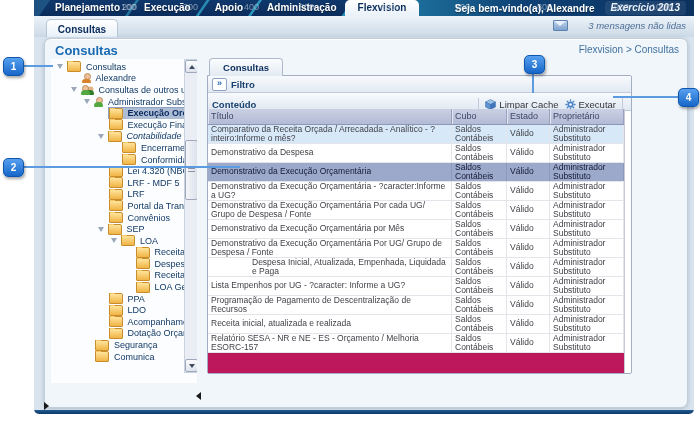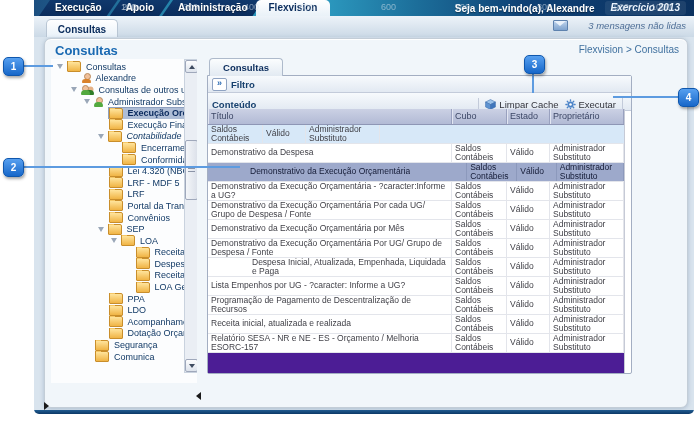--- a/index.html
+++ b/index.html
@@ -104,27 +104,27 @@
   .bar{height:16px;background:linear-gradient(#F7FAFD,#E2E9F2);border-bottom:1px solid #C3CBDA;
     display:flex;align-items:center;padding:0 4px;color:#16406E;font-weight:bold;font-size:9.5px;}
   .bar.conteudo{height:17px;align-items:flex-end;}
   .chev-btn{width:13px;height:11px;background:#fff;border:1px solid #8FA3C2;border-radius:2px;
     color:#2E6DB4;font-size:9px;line-height:9px;text-align:center;margin-right:4px;font-weight:bold;}
   .bar-buttons{margin-left:auto;display:flex;align-items:center;gap:6px;padding-right:4px;}
   .vsep{width:1px;height:12px;background:#C3CBDA;}
   .btn{display:flex;align-items:center;gap:3px;color:#33343C;font-size:9.5px;font-weight:normal;cursor:pointer;}
 
   
-  .tablewrap{position:absolute;left:0;top:33px;width:416px;height:264px;border-right:1px solid #C6CAD6;background:#4c1d95;}
+  .tablewrap{position:absolute;left:0;top:33px;width:416px;height:264px;border-right:1px solid #C6CAD6;background:#be185d;}
   .thead{display:flex;height:15px;background:linear-gradient(#CBD1E4,#B2BAD5);border-bottom:1px solid #8E96B5;}
   .th{font-size:9px;color:#3C4766;padding:2px 3px 0;border-right:1px solid #99A1BF;box-shadow:inset 1px 0 0 #E2E6F2;
     white-space:nowrap;overflow:hidden;box-sizing:border-box;}
   .trow{display:flex;height:19px;box-sizing:border-box;border-bottom:1px solid #E3E5EB;background:#fff;}
   .trow.hl{background:#D7E8F8;}
-  .trow.sel{background:#9DA9CB;padding-left:39px;}
+  .trow.sel{background:#9DA9CB;}
   .trow.sel .td{color:#141B36;border-right-color:#8C99BC;}
   .td{font-size:8.5px;line-height:9.2px;color:#3F3F46;padding:0 3px;border-right:1px solid #E3E5EB;
     box-sizing:border-box;display:flex;align-items:center;overflow:hidden;}
   .td span{display:block;max-height:18.4px;overflow:hidden;}
 
   
   .split-l{left:196px;top:392px;width:0;height:0;border-top:4px solid transparent;border-bottom:4px solid transparent;border-right:5px solid #1A1A1A;}
   .split-r{left:44px;top:402px;width:0;height:0;border-top:4px solid transparent;border-bottom:4px solid transparent;border-left:5px solid #1A1A1A;}
 
   
@@ -144,20 +144,21 @@
 <body>
 
 <div class="screen">
 
   <div class="abs win-border-left"></div>
   <div class="abs win-border-right"></div>
   <div class="abs win-border-bottom"></div>
 
   <div class="abs topbar">
     <div class="mtabs" id="menu-tabs">
+        <div class="mtab">Planejamento</div>
         <div class="mtab">Execução</div>
         <div class="mtab">Apoio</div>
         <div class="mtab">Administração</div>
         <div class="mtab on">Flexvision</div>
       </div>
     <div class="topbar-right">
       <span class="welcome">Seja bem-vindo(a), Alexandre</span>
       <span class="exercicio">Exercício 2013</span>
     </div>
   </div>
@@ -425,20 +426,23 @@
         </div>
         <div class="tablewrap">
           <div class="thead" id="thead">
               <div class="th" style="width: 244px;">Título</div>
               <div class="th" style="width: 55px;">Cubo</div>
               <div class="th" style="width: 43px;">Estado</div>
               <div class="th" style="width: 74px;">Proprietário</div>
             </div>
           <div id="tbody">
               <div class="trow hl">
+                <div class="td" style="width: 244px;">
+                  <span>Comparativo da Receita Orçada / Arrecadada - Analítico - ?inteiro:Informe o mês?</span>
+                </div>
                 <div class="td" style="width: 55px;">
                   <span>Saldos Contábeis</span>
                 </div>
                 <div class="td" style="width: 43px;">
                   <span>Válido</span>
                 </div>
                 <div class="td" style="width: 74px;">
                   <span>Administrador Substituto</span>
                 </div>
               </div>

